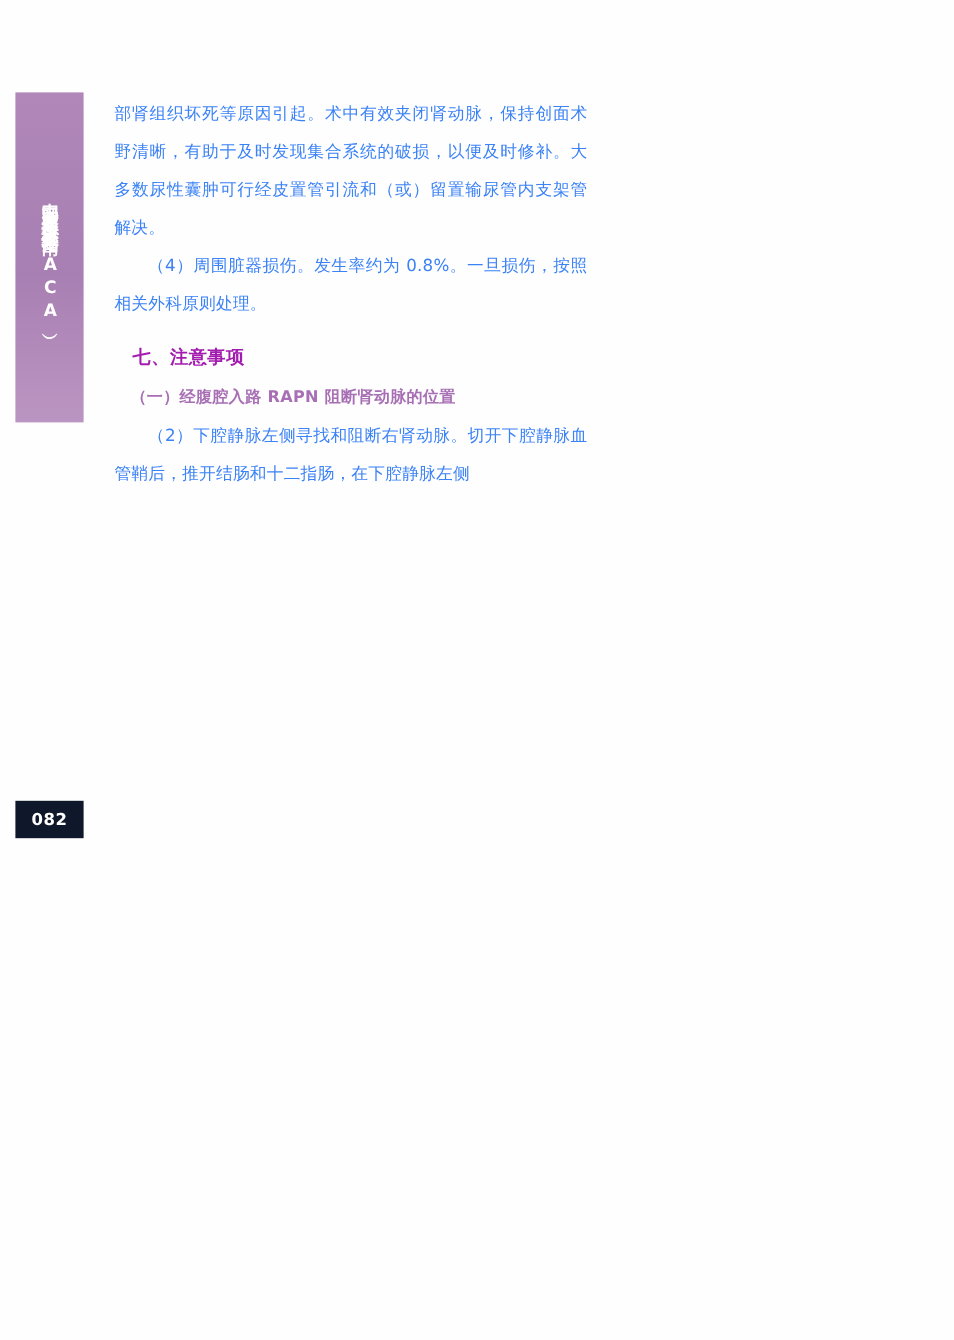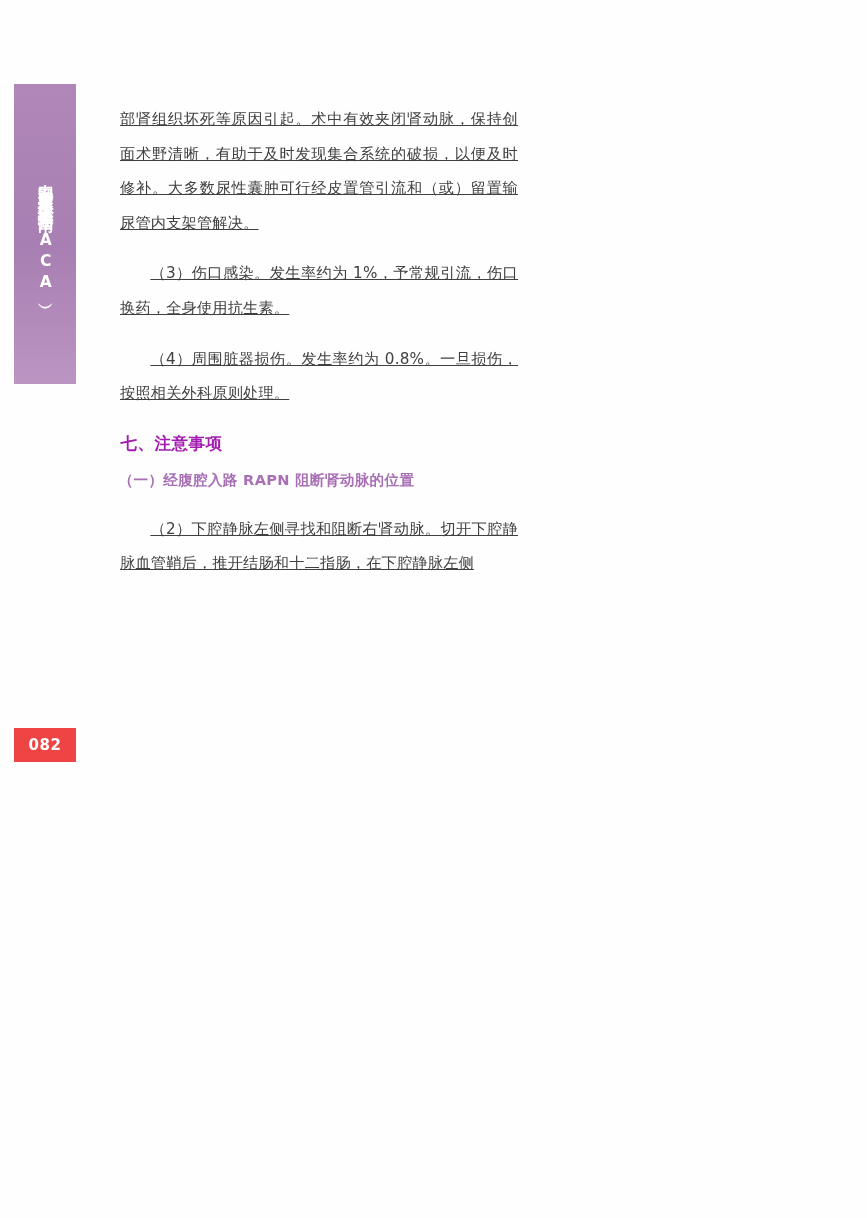--- a/index.html
+++ b/index.html
@@ -51,21 +51,21 @@
     font-family: "DejaVu Sans", "Liberation Sans", sans-serif;
   }
 
   
   .folio {
     position: absolute;
     left: 14px;
     top: 728px;
     width: 62px;
     height: 34px;
-    background: #ef4444;
+    background: #0f172a;
     display: flex;
     align-items: center;
     justify-content: center;
   }
   .folio-number {
     color: #ffffff;
     font-size: 15px;
     font-weight: bold;
     letter-spacing: 0.5px;
     font-family: "DejaVu Sans", "Liberation Sans", sans-serif;
@@ -76,26 +76,25 @@
     position: absolute;
     left: 104px;
     top: 86px;
     width: 430px;
   }
 
   .para {
     font-family: "DejaVu Sans", "Liberation Sans", sans-serif;
     font-size: 15.2px;
     line-height: 34.6px;
-    color: #404040;
+    color: #3b82f6;
     text-align: justify;
     text-justify: inter-ideograph;
-    margin: 16px;
+    margin: 0;
     letter-spacing: 0.2px;
-    text-decoration: underline;
   }
   .para.indent {
     text-indent: 2em;
   }
 
   .heading-1 {
     font-family: "DejaVu Sans", "Liberation Sans", sans-serif;
     font-size: 16.5px;
     font-weight: bold;
     color: #a21caf;
@@ -124,21 +123,20 @@
     <div class="series-tab-text">中国肿瘤整合诊治技术指南（CACA）</div>
   </div>
 
   <div class="folio">
     <span class="folio-number">082</span>
   </div>
 
   <div class="content">
 
     <p class="para">部肾组织坏死等原因引起。术中有效夹闭肾动脉，保持创面术野清晰，有助于及时发现集合系统的破损，以便及时修补。大多数尿性囊肿可行经皮置管引流和（或）留置输尿管内支架管解决。</p>
-    <p class="para indent">（3）伤口感染。发生率约为 1%，予常规引流，伤口换药，全身使用抗生素。</p>
     <p class="para indent">（4）周围脏器损伤。发生率约为 0.8%。一旦损伤，按照相关外科原则处理。</p>
 
     <h2 class="heading-1">七、注意事项</h2>
     <h3 class="heading-2">（一）经腹腔入路 RAPN 阻断肾动脉的位置</h3>
 
     <p class="para indent">（2）下腔静脉左侧寻找和阻断右肾动脉。切开下腔静脉血管鞘后，推开结肠和十二指肠，在下腔静脉左侧</p>
 
   </div>
 </div>
 

